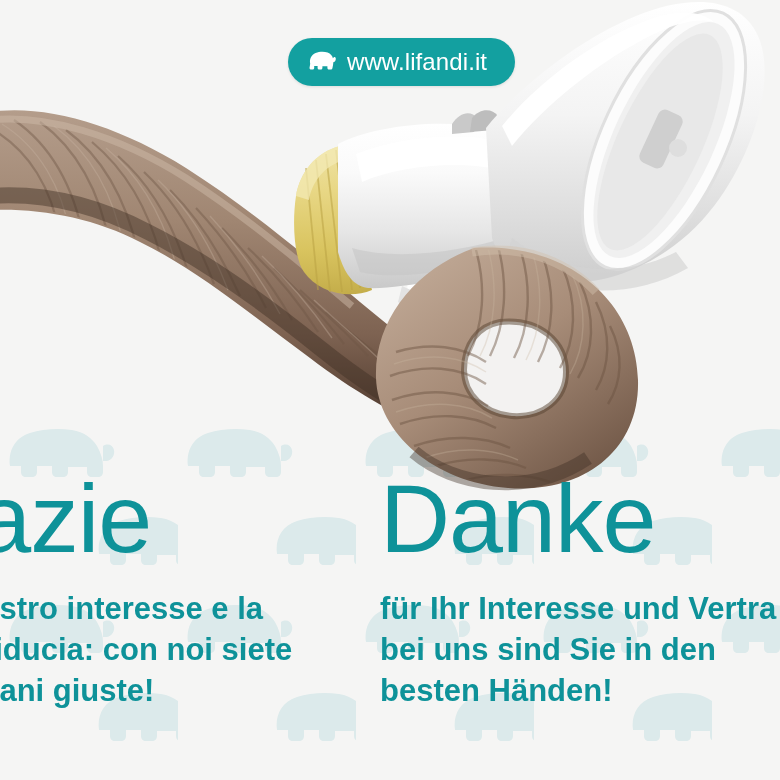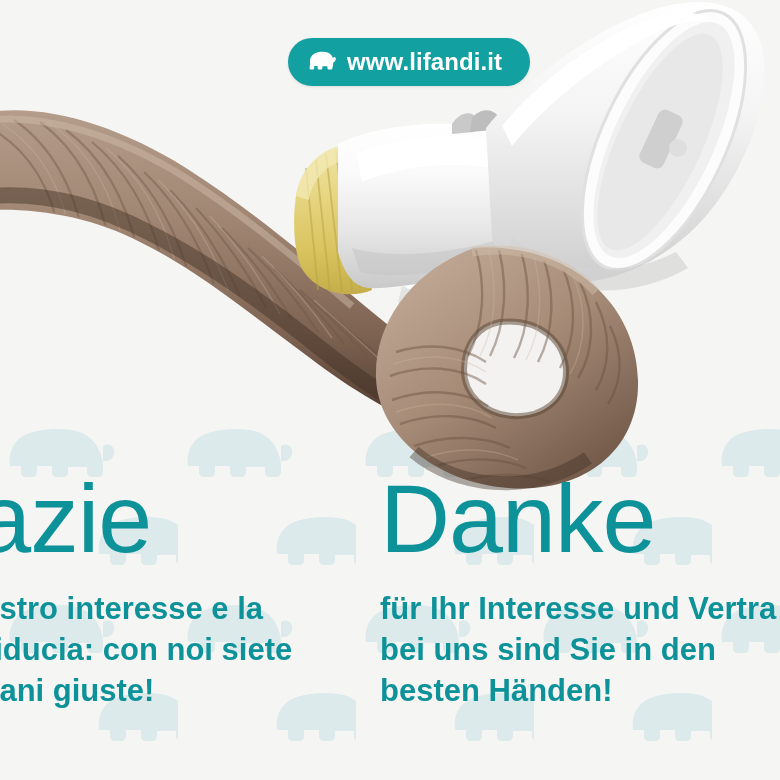--- a/index.html
+++ b/index.html
@@ -46,21 +46,21 @@
     padding:0 28px 0 20px;
     border-radius:24px;
     background:#13a0a0;
     z-index:20;
     box-shadow:0 1px 3px rgba(0,0,0,.10);
   }
   #badge-logo { width:28px; height:24px; flex:0 0 auto; }
   #badge-text {
     color:#ffffff;
     font-size:24px;
-    font-weight:700;
+    font-weight:400;
     letter-spacing:.1px;
     white-space:nowrap;
     line-height:1;
   }
 
   
   .col { position:absolute; z-index:15; }
 
   #col-it { left:-54px; top:470px; width:440px; }
   #col-de { left:380px; top:470px; width:460px; }

